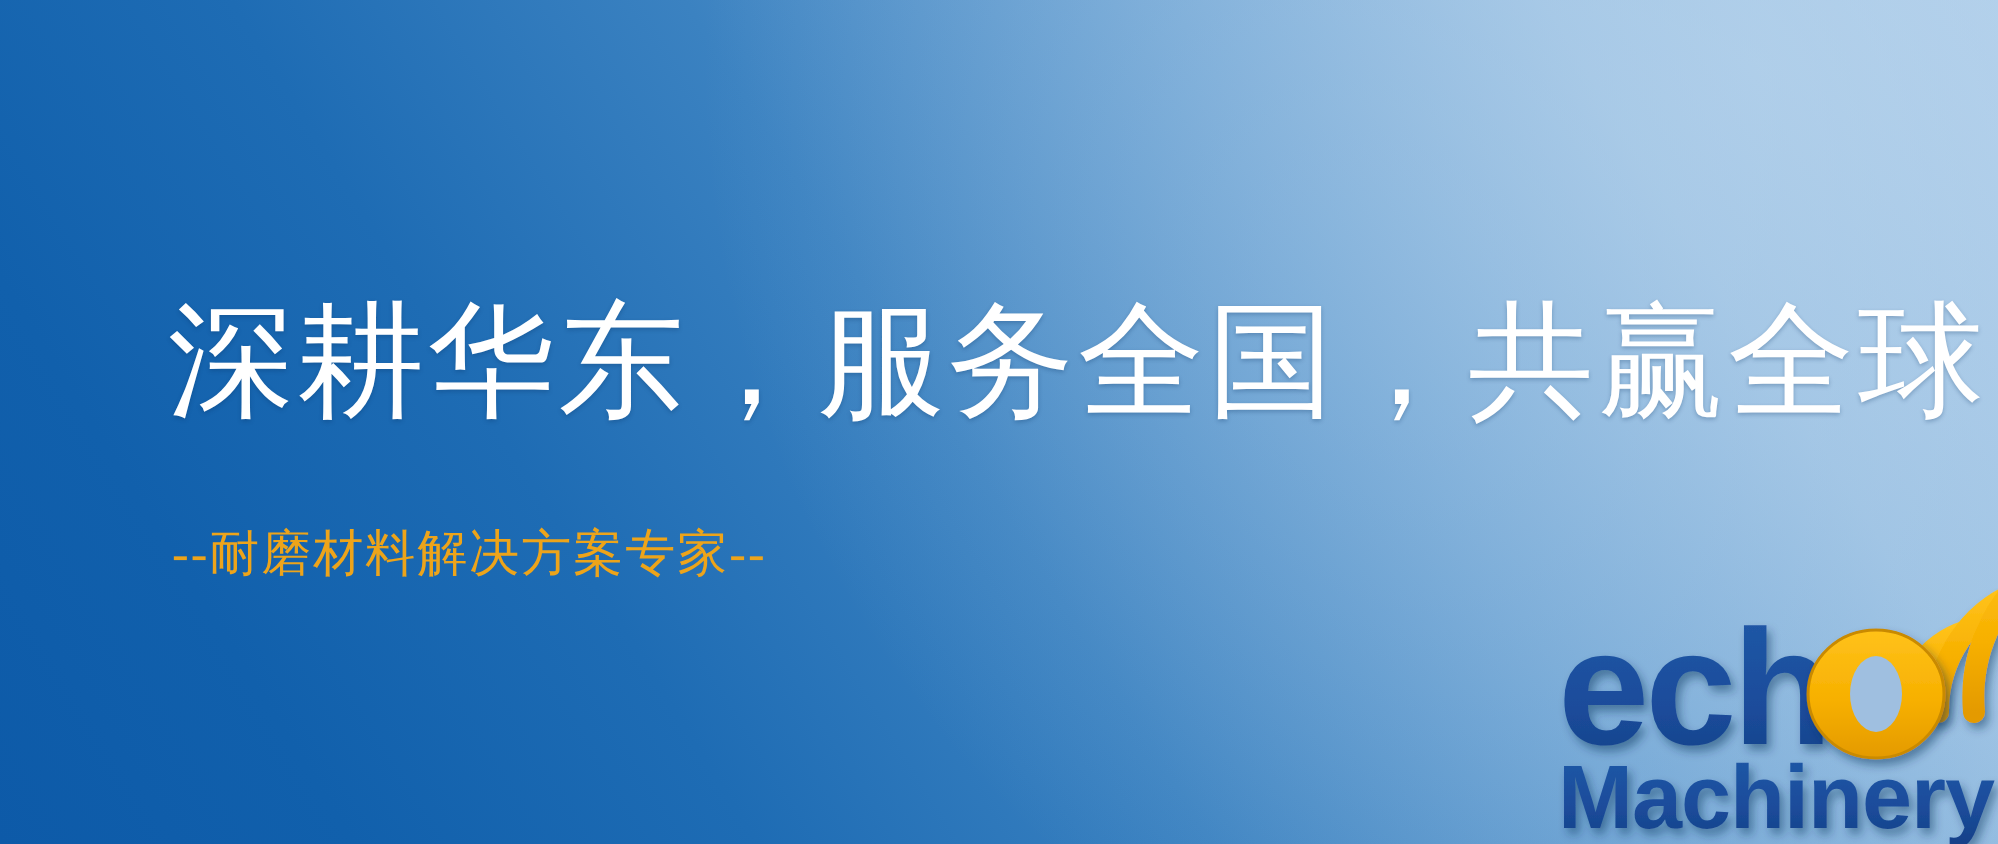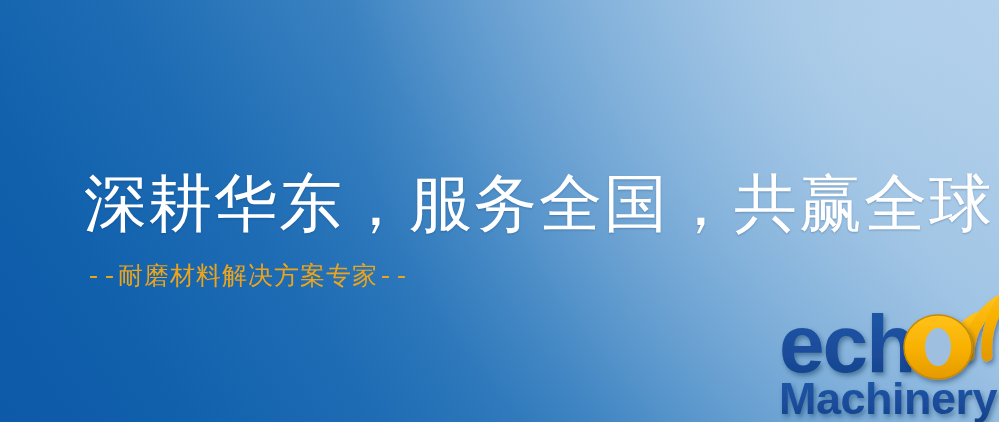--- a/index.html
+++ b/index.html
@@ -38,28 +38,27 @@
     left: 84px;
     top: 150px;
     font-family: "Liberation Serif", "DejaVu Serif", serif;
     font-size: 63px;
     line-height: 1.0;
     color: #ffffff;
     letter-spacing: 2px;
     white-space: nowrap;
     text-shadow: 0 1px 2px rgba(8,48,92,0.28);
     z-index: 3;
-    margin-top: 23px;
   }
 
   .subtitle {
     position: absolute;
     left: 86px;
     top: 265px;
-    font-family: Liberation Mono, monospace;
+    font-family: Liberation Serif, serif;
     font-size: 25px;
     line-height: 1.0;
     color: #eda41a;
     letter-spacing: 1px;
     white-space: nowrap;
     z-index: 3;
   }
 
   
   .logo {

